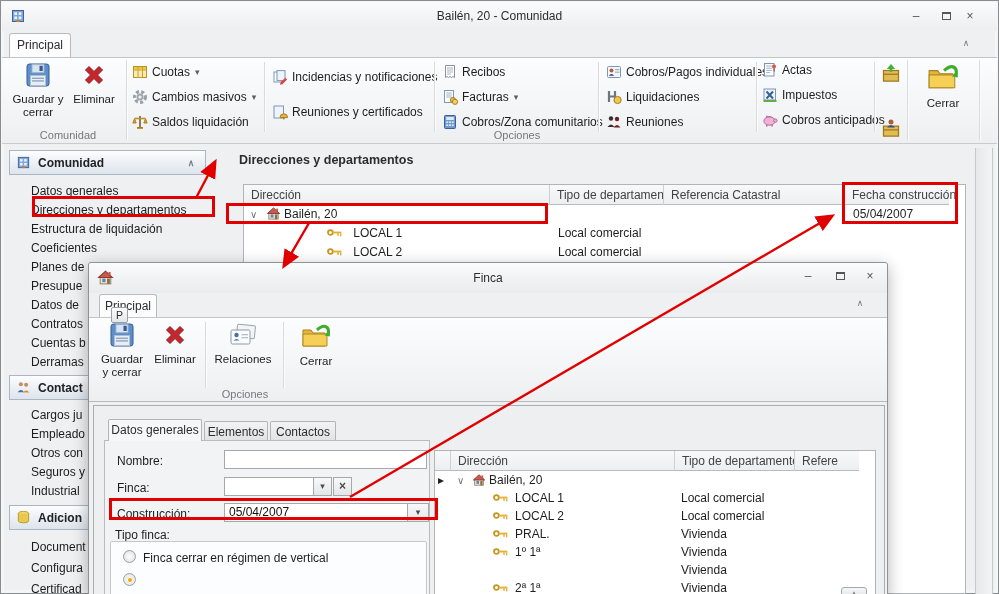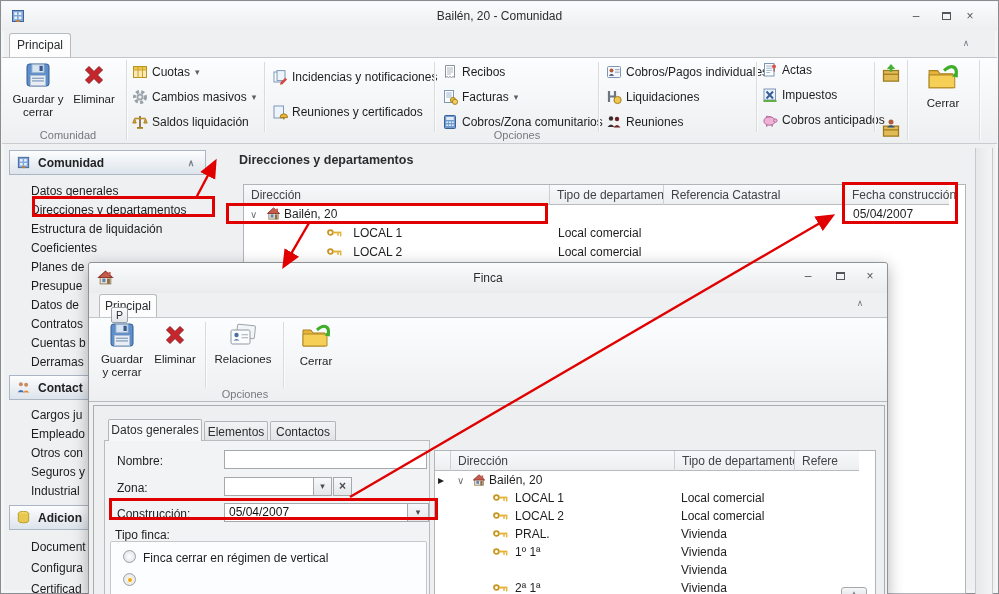--- a/index.html
+++ b/index.html
@@ -450,21 +450,21 @@
   <div class="dlg-body">
 
     <div class="tab2 on" style="left:14px;top:13px;width:94px">Datos generales</div>
     <div class="tab2" style="left:110px;top:15px;width:64px">Elementos</div>
     <div class="tab2" style="left:176px;top:15px;width:66px">Contactos</div>
     <div class="panelbox" style="left:10px;top:34px;width:326px;height:164px"></div>
 
     <div class="flabel" style="left:23px;top:48px">Nombre:</div>
     <input class="finput" style="left: 130px; top: 44px; width: 203px; height: 19px;" value="">
 
-    <div class="flabel" style="left:23px;top:75px">Zona:</div>
+    <div class="flabel" style="left:23px;top:75px">Finca:</div>
     <input class="finput" style="left: 130px; top: 71px; width: 90px; height: 19px;" value="">
     <div class="fbtn" style="left:219px;top:71px;width:19px;height:19px"><span>▾</span></div>
     <div class="fbtn" style="left:239px;top:71px;width:19px;height:19px;font-size:12px;font-weight:bold"><span>×</span></div>
 
     <div class="flabel" style="left:23px;top:101px">Construcción:</div>
     <div class="finput" style="left:130px;top:97px;width:184px;height:19px">05/04/2007</div>
     <div class="fbtn" style="left:313px;top:97px;width:22px;height:19px"><span>▾</span></div>
 
     <div class="flabel" style="left:21px;top:122px">Tipo finca:</div>
     <div class="groupbox" style="left:16px;top:135px;width:317px;height:62px">

